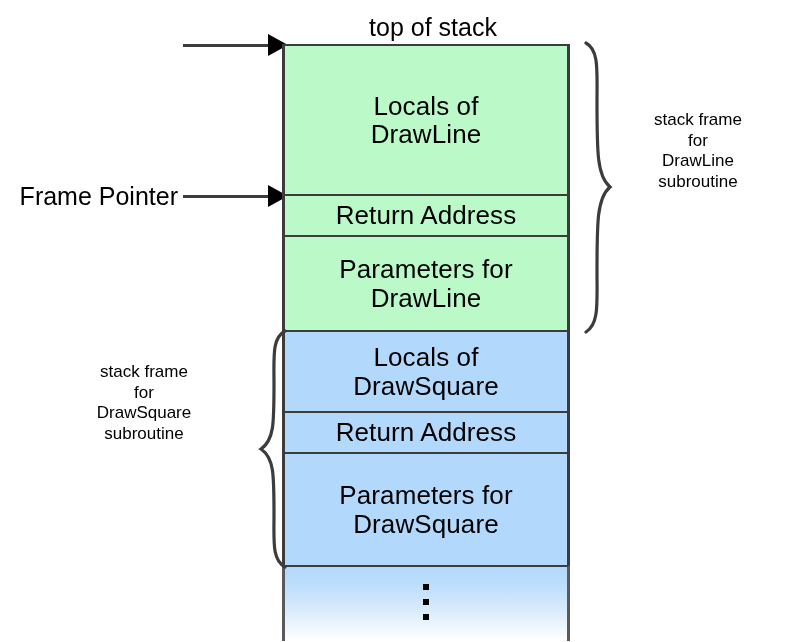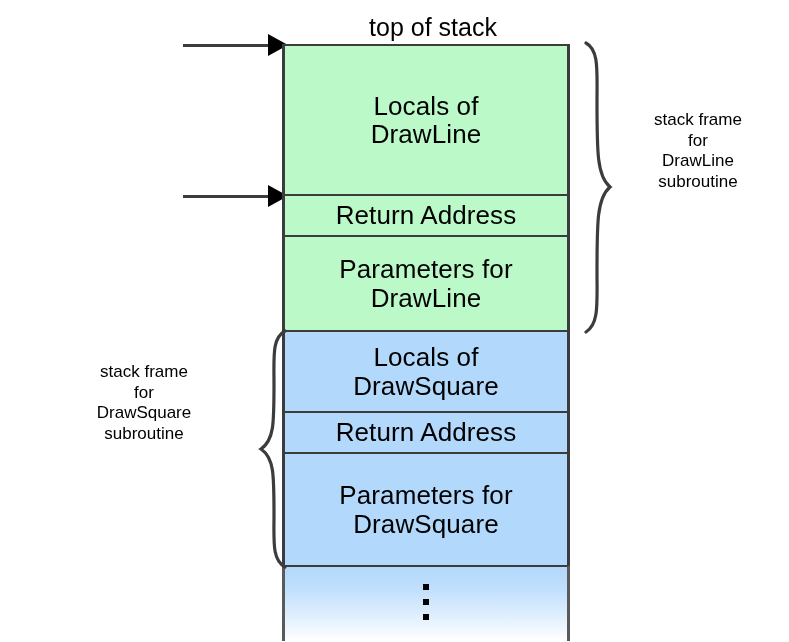--- a/index.html
+++ b/index.html
@@ -126,20 +126,21 @@
 </head>
 <body>
 
 <div id="diagram">
 
   <div class="abs" id="label-top-of-stack">top of stack</div>
 
   <div class="abs arrow-line" id="arrow-stack-pointer-line"></div>
   <div class="abs arrow-head" id="arrow-stack-pointer-head"></div>
 
+  <div class="abs pointer-label" id="label-frame-pointer">Frame Pointer</div>
   <div class="abs arrow-line" id="arrow-frame-pointer-line"></div>
   <div class="abs arrow-head" id="arrow-frame-pointer-head"></div>
 
   <div id="stack-column">
 
     <div class="stack-cell cell-green" id="cell-locals-drawline">
       <div>
         <span class="cell-text">Locals of</span>
         <span class="cell-text">DrawLine</span>
       </div>

